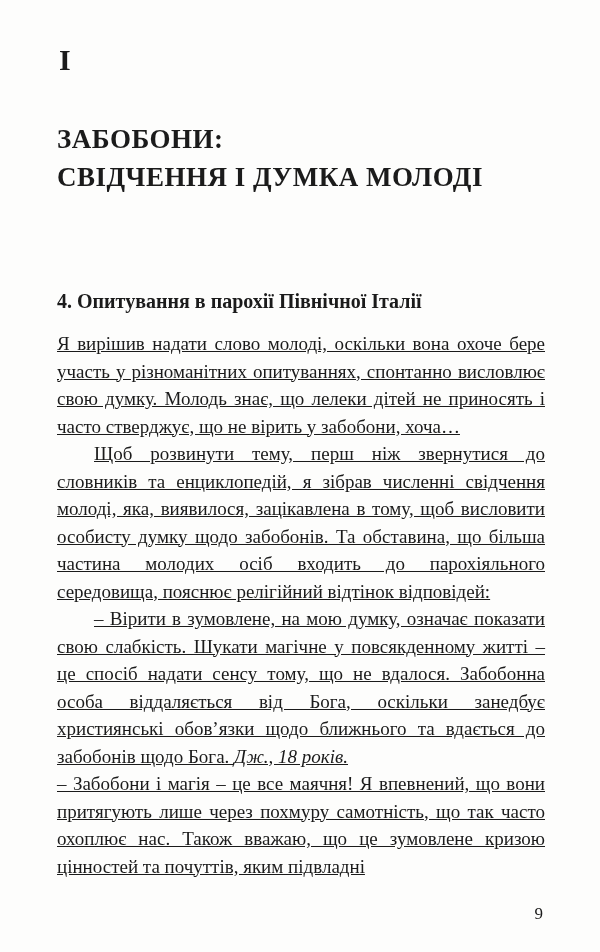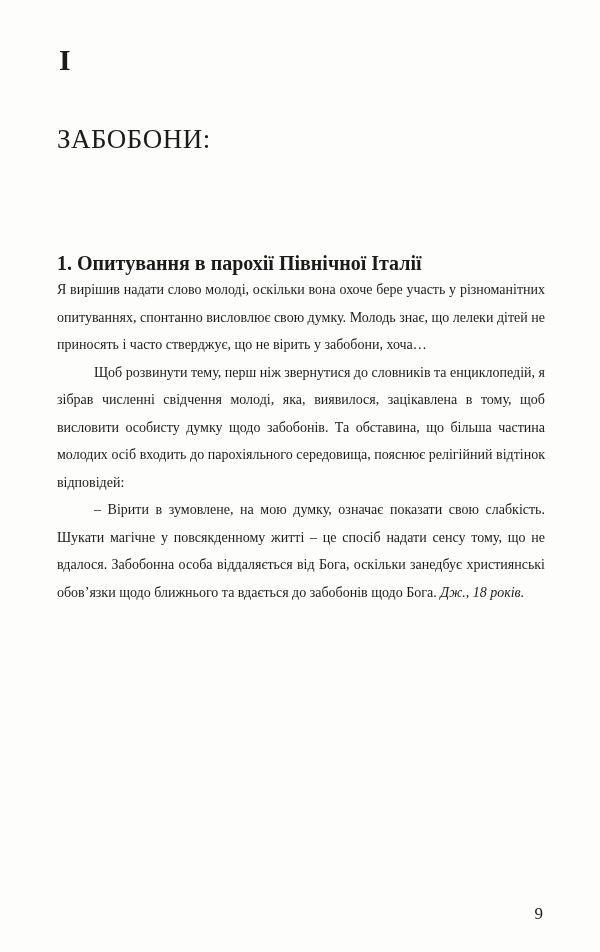--- a/index.html
+++ b/index.html
@@ -24,34 +24,36 @@
   }
   .chapter-numeral {
     font-size: 30px;
     font-weight: bold;
     line-height: 36px;
     margin: 0 0 0 2px;
   }
   .chapter-title {
     margin: 42px 0 0 0;
     font-size: 27px;
-    font-weight: normal;
+    font-weight: bold;
     line-height: 38px;
     letter-spacing: 0.5px;
   }
   .section-heading {
     margin: 92px 0 0 0;
     font-size: 20px;
     font-weight: bold;
     line-height: 26px;
   }
   .body-text {
-    font-size: 14px;
+    margin-top: 16px;
+    font-size: 19px;
     line-height: 27.5px;
     text-align: justify;
+    text-decoration: underline;
   }
   .body-text p {
     margin: 0;
     padding: 0;
   }
   .body-text p.indented {
     text-indent: 37px;
   }
   .signature {
     font-style: italic;
@@ -64,30 +66,31 @@
     line-height: 20px;
   }
 </style>
 </head>
 <body>
 
 <div class="page">
 
   <div class="chapter-numeral">I</div>
 
-  <h1 class="chapter-title"><span>ЗАБОБОНИ:</span><br></h1>
+  <h1 class="chapter-title"><span>ЗАБОБОНИ:</span><br><span>СВІДЧЕННЯ І ДУМКА МОЛОДІ</span></h1>
 
-  <h2 class="section-heading">1. Опитування в парохії Північної Італії</h2>
+  <h2 class="section-heading">4. Опитування в парохії Північної Італії</h2>
 
   <div class="body-text">
 
     <p><span>Я вирішив надати слово молоді, оскільки вона охоче бере участь у різноманітних опитуваннях, спонтанно висловлює свою думку. Молодь знає, що лелеки дітей не приносять і часто стверджує, що не вірить у забобони, хоча…</span></p>
 
     <p class="indented"><span>Щоб розвинути тему, перш ніж звернутися до словників та енциклопедій, я зібрав численні свідчення молоді, яка, виявилося, зацікавлена в тому, щоб висловити особисту думку щодо забобонів. Та обставина, що більша частина молодих осіб входить до парохіяльного середовища, пояснює релігійний відтінок відповідей:</span></p>
 
     <p class="indented"><span>– Вірити в зумовлене, на мою думку, означає показати свою слабкість. Шукати магічне у повсякденному житті – це спосіб надати сенсу тому, що не вдалося. Забобонна особа віддаляється від Бога, оскільки занедбує християнські обов’язки щодо ближнього та вдається до забобонів щодо Бога. </span><span class="signature">Дж., 18 років.</span></p>
 
+    <p><span>– Забобони і магія – це все маячня! Я впевнений, що вони притягують лише через похмуру самотність, що так часто охоплює нас. Також вважаю, що це зумовлене кризою цінностей та почуттів, яким підвладні</span></p>
 
   </div>
 
   <div class="page-number">9</div>
 
 </div>
 
 </body></html>

